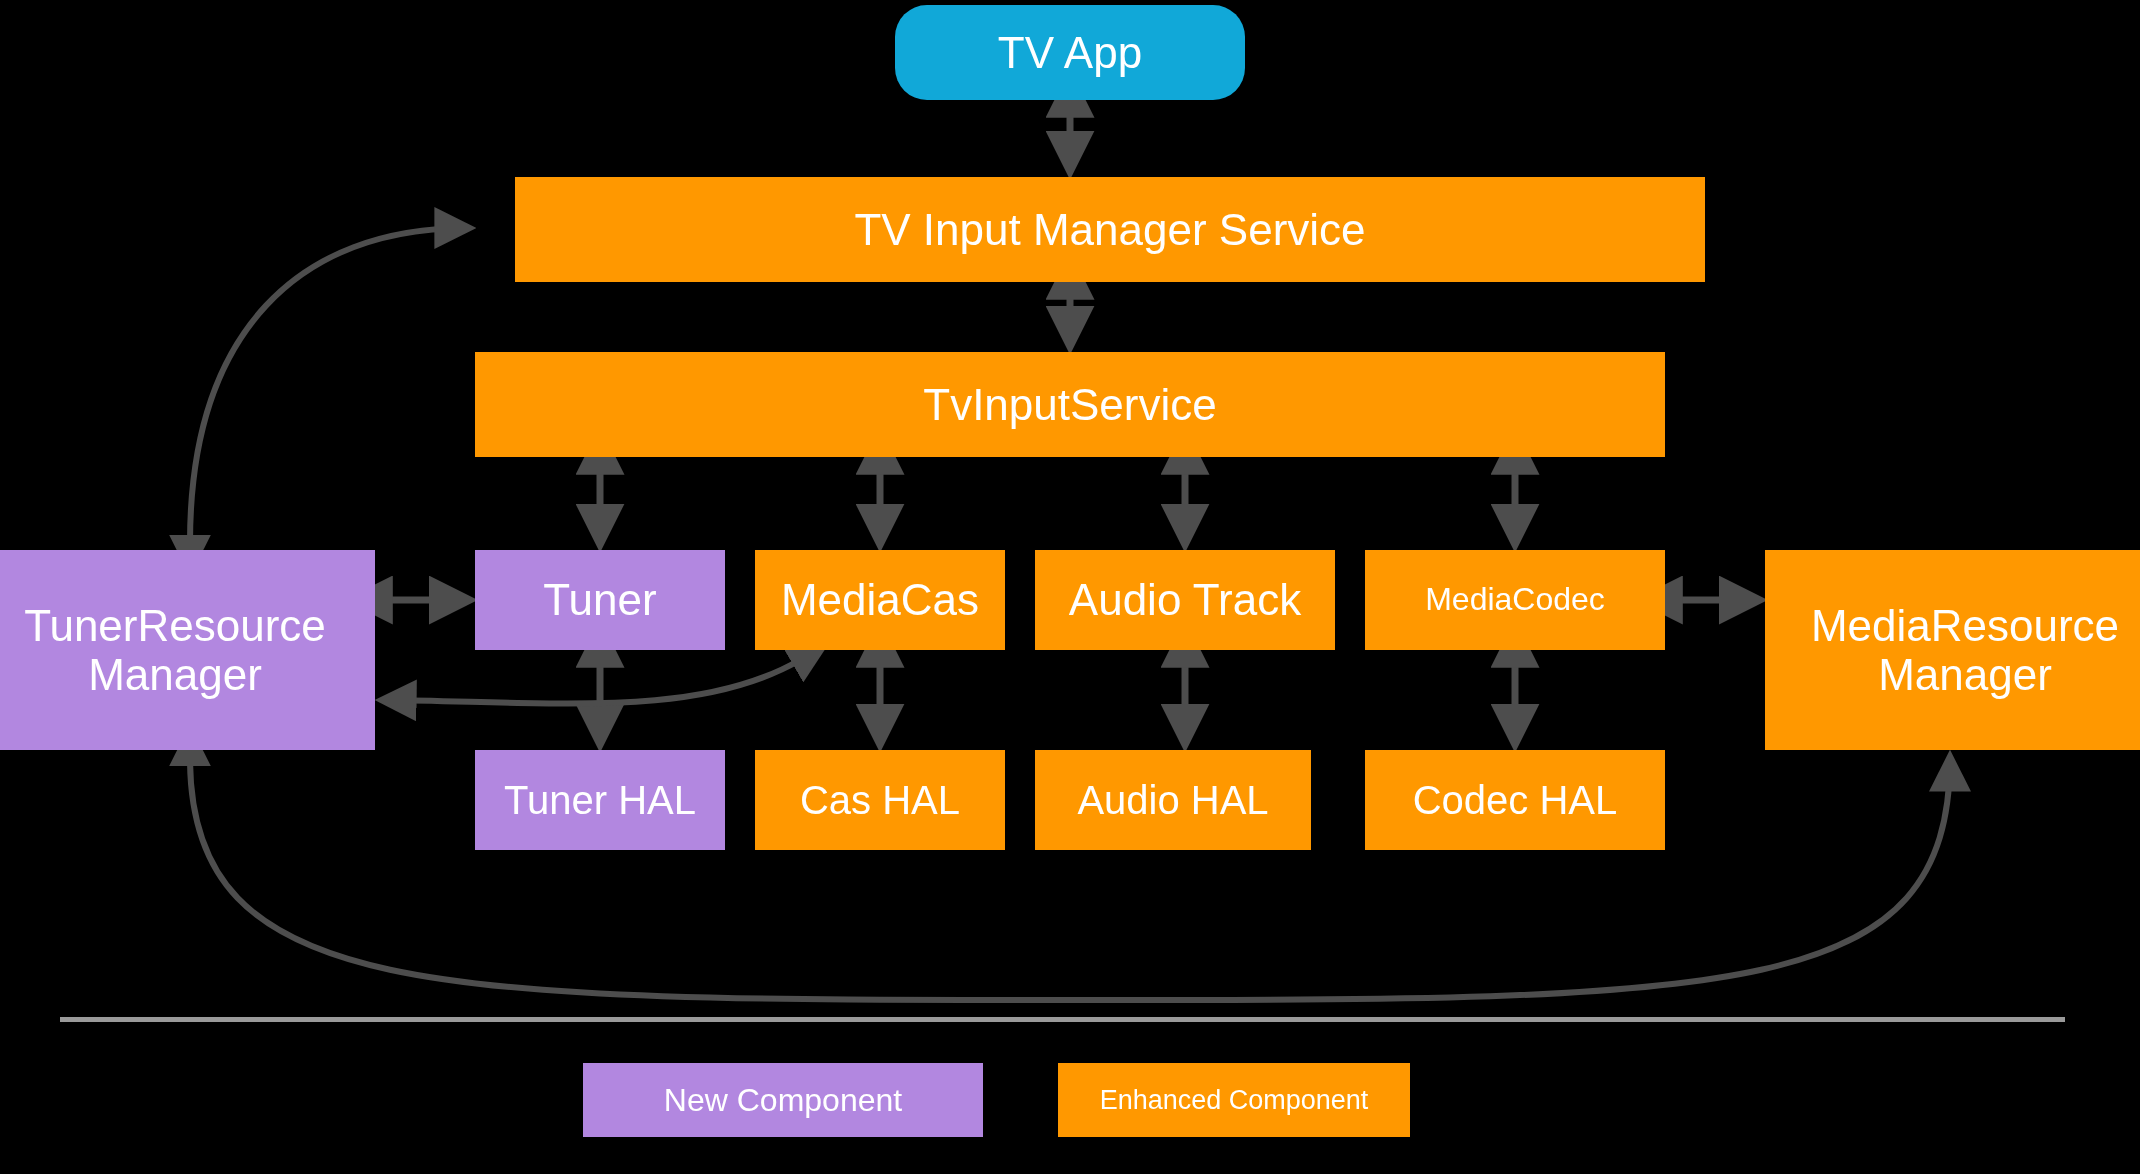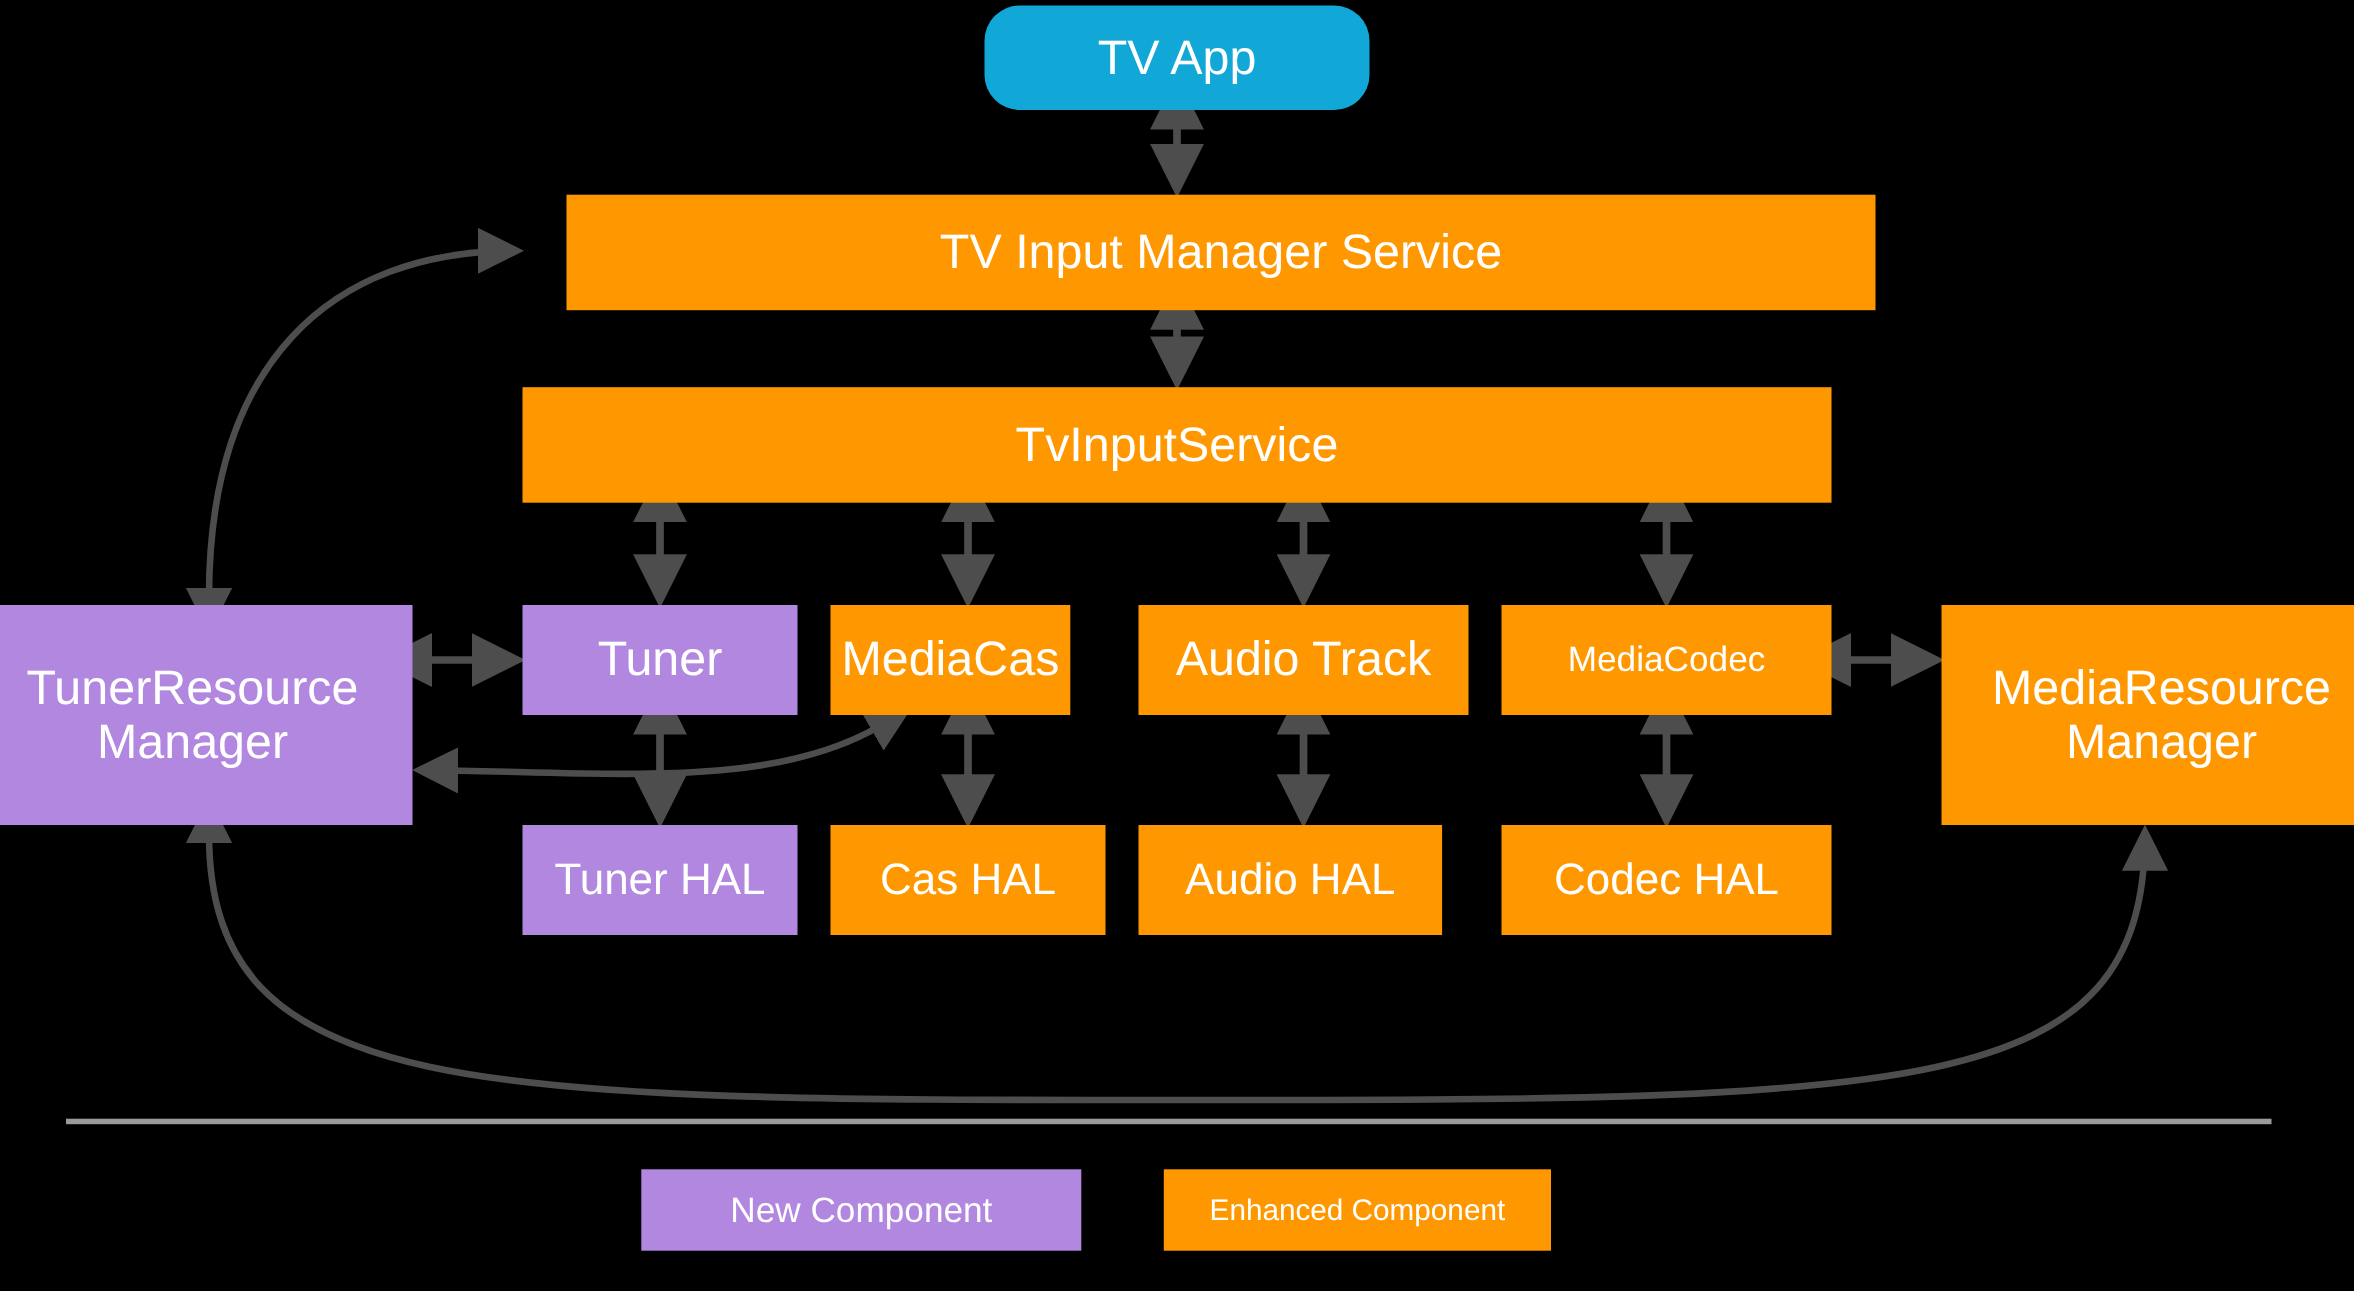--- a/index.html
+++ b/index.html
@@ -102,21 +102,21 @@
 
   <div class="node orange" style="left:475px; top:177px; width:1190px; height:105px; font-size:44px;margin-left:40px;">TV Input Manager Service</div>
 
   <div class="node orange" style="left:475px; top:352px; width:1190px; height:105px; font-size:44px;">TvInputService</div>
 
   <div class="node purple" style="left:-25px; top:550px; width:400px; height:200px; font-size:44px;">TunerResource
 Manager</div>
 
   <div class="node purple" style="left:475px; top:550px; width:250px; height:100px; font-size:44px;">Tuner</div>
 
-  <div class="node orange" style="left:755px; top:550px; width:218px; height:100px; font-size:44px;">MediaCas</div>
+  <div class="node orange" style="left:755px; top:550px; width:250px; height:100px; font-size:44px;">MediaCas</div>
 
   <div class="node orange" style="left:1035px; top:550px; width:300px; height:100px; font-size:44px;">Audio Track</div>
 
   <div class="node orange" style="left:1365px; top:550px; width:300px; height:100px; font-size:32px;">MediaCodec</div>
 
   <div class="node orange" style="left:1765px; top:550px; width:400px; height:200px; font-size:44px;">MediaResource
 Manager</div>
 
   <div class="node purple" style="left:475px; top:750px; width:250px; height:100px; font-size:40px;">Tuner HAL</div>
 

